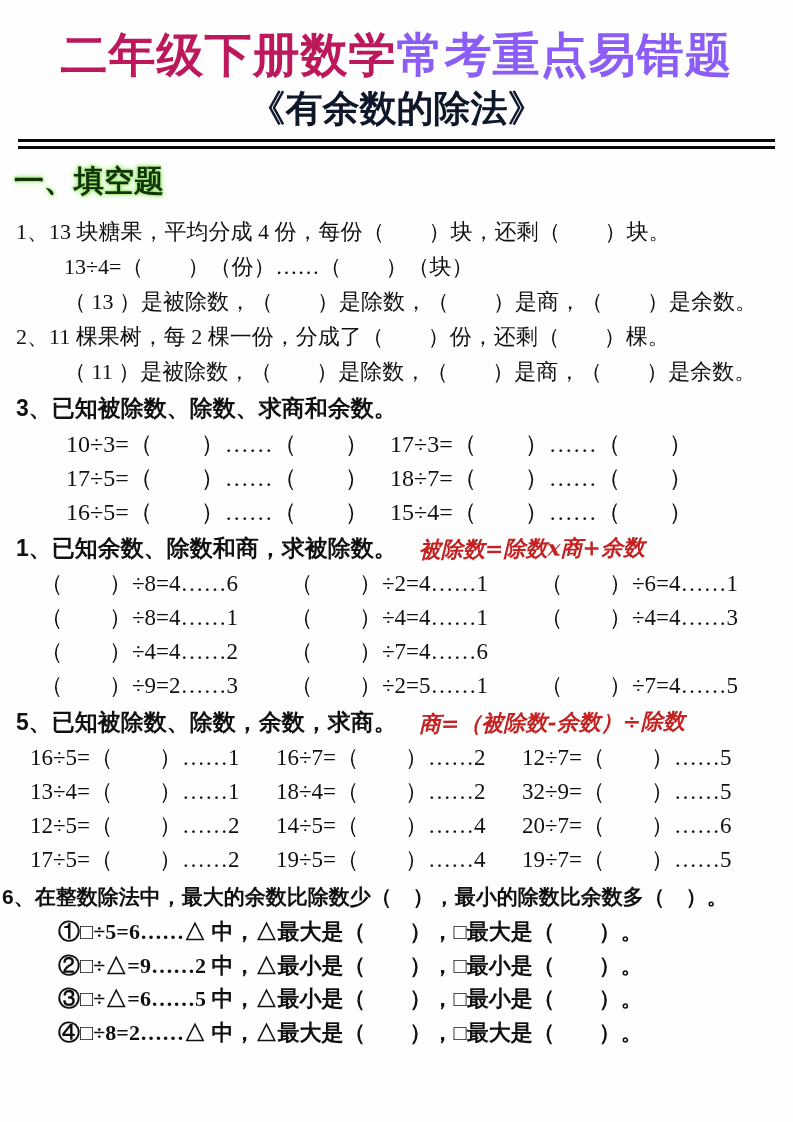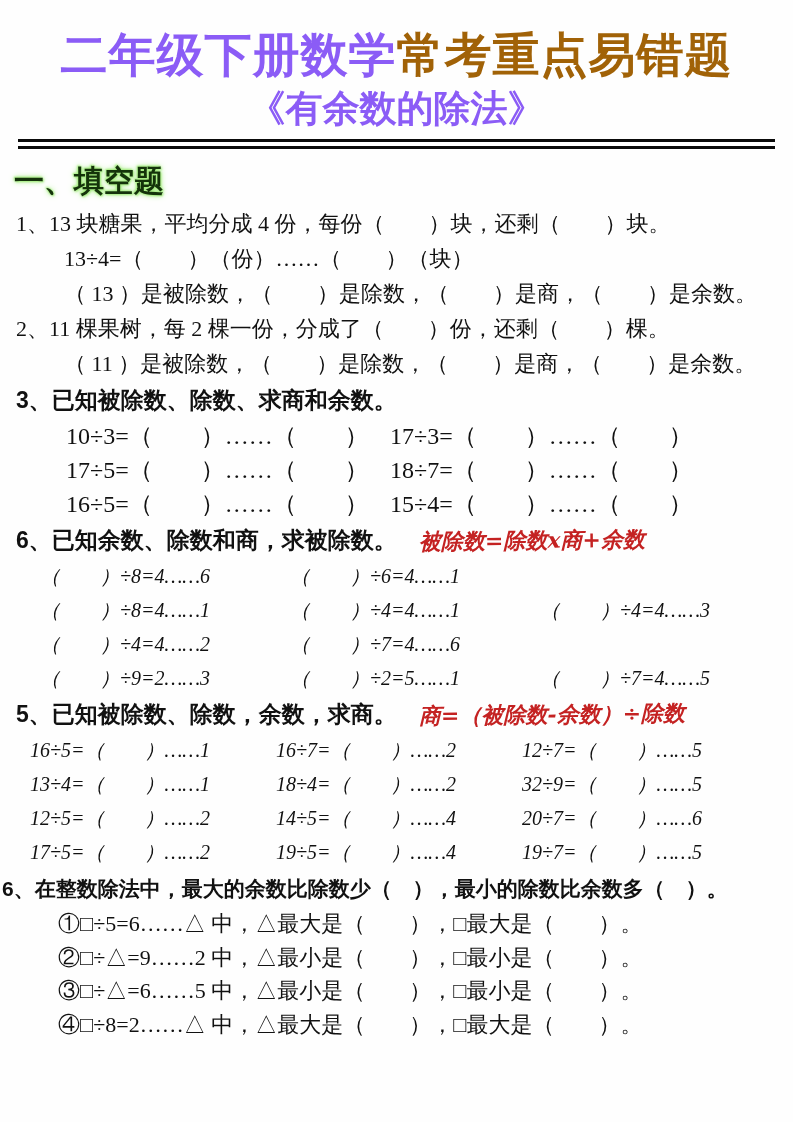--- a/index.html
+++ b/index.html
@@ -16,41 +16,41 @@
   
   .title {
     margin: 30px 0 0;
     text-align: center;
     font-size: 47px;
     font-weight: bold;
     letter-spacing: 1px;
     font-family: "Liberation Serif", serif;
     line-height: 1.1;
   }
-  .title .t-black { color: #8b5cf6; }
-  .title .t-red   { color: #a16207; }
+  .title .t-black { color: #be185d; }
+  .title .t-red   { color: #8b5cf6; }
   .subtitle {
     margin: 6px 0 0;
     text-align: center;
     font-size: 37px;
     font-weight: bold;
-    color: #8b5cf6;
+    color: #0f172a;
     font-family: "Liberation Serif", serif;
     line-height: 1.15;
   }
   .double-rule {
     margin: 9px 18px 0;
     height: 4px;
     border-top: 3px solid #0a0a0a;
     border-bottom: 3px solid #0a0a0a;
   }
   
   .section-label {
     display: inline-block;
-    margin: 12px 0 4px 14px;
+    margin: 12px 0 12px 14px;
     font-family: "Liberation Sans", sans-serif;
     font-weight: bold;
     font-size: 30px;
     color: #14330a;
     text-shadow: 0 0 6px #9fe878, 0 0 3px #b8f49a, 1px 1px 2px #a9ef86, -1px -1px 2px #a9ef86;
   }
   
   .ln {
     margin: 0 0 0 16px;
     font-size: 22px;
@@ -82,33 +82,33 @@
     display: flex;
     margin-left: 66px;
     font-size: 24px;
     line-height: 34px;
     white-space: nowrap;
   }
   .row2 .cell-l { display: inline-block; width: 324px; }
   .row3 {
     display: flex;
     margin-left: 40px;
-    font-size: 20px;
+    font-size: 23px;
     line-height: 34px;
     white-space: nowrap;
-    font-style: italic;
   }
   .row3 .cell { display: inline-block; width: 250px; }
   .row3.q5 { margin-left: 30px; }
   .row3.q5 .cell { width: 246px; }
   .q6-item {
     margin: 0 0 0 58px;
     font-size: 22px;
     line-height: 33.5px;
     white-space: nowrap;
+    font-weight: bold;
   }
   .q6-head { font-size: 21px; margin-left: 2px; }
 </style>
 </head>
 <body>
 
 <div class="page">
 
   <h1 class="title"><span class="t-black">二年级下册数学</span><span class="t-red">常考重点易错题</span></h1>
 
@@ -135,25 +135,26 @@
   <div class="row2">
     <span class="cell-l">17÷5=（　　）……（　　）</span>
     <span>18÷7=（　　）……（　　）</span>
   </div>
   <div class="row2">
     <span class="cell-l">16÷5=（　　）……（　　）</span>
     <span>15÷4=（　　）……（　　）</span>
   </div>
 
   <div class="qhead-row">
-    <p class="qhead">6、已知余数、除数和商，求被除数。</p>
+    <p class="qhead">1、已知余数、除数和商，求被除数。</p>
     <span class="formula-note">被除数=除数x商+余数</span>
   </div>
   <div class="row3">
     <span class="cell">（　　）÷8=4……6</span>
+    <span class="cell">（　　）÷2=4……1</span>
     <span class="cell">（　　）÷6=4……1</span>
   </div>
   <div class="row3">
     <span class="cell">（　　）÷8=4……1</span>
     <span class="cell">（　　）÷4=4……1</span>
     <span class="cell">（　　）÷4=4……3</span>
   </div>
   <div class="row3">
     <span class="cell">（　　）÷4=4……2</span>
     <span class="cell">（　　）÷7=4……6</span>

